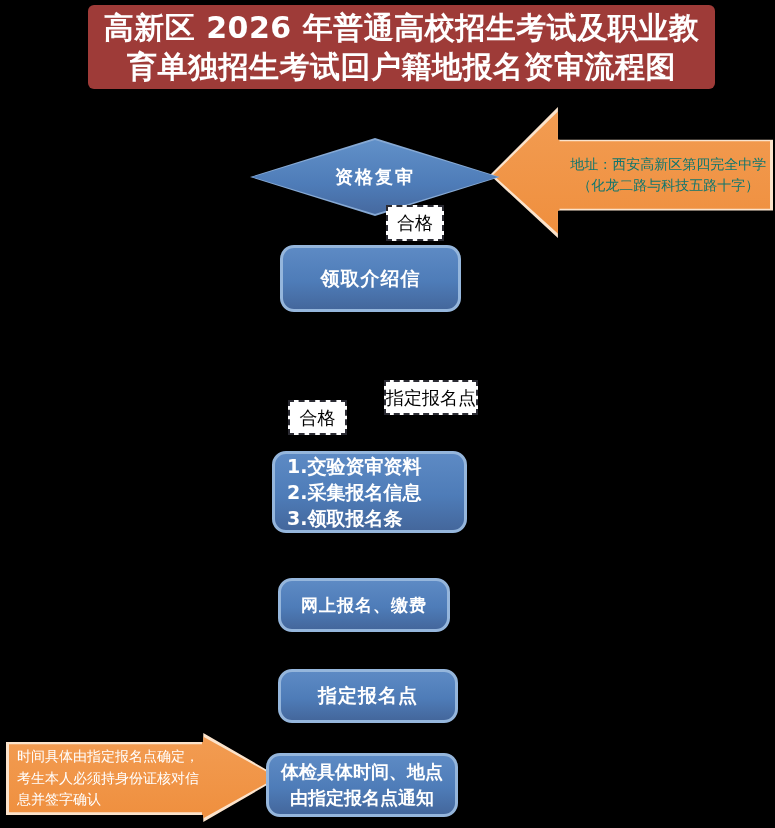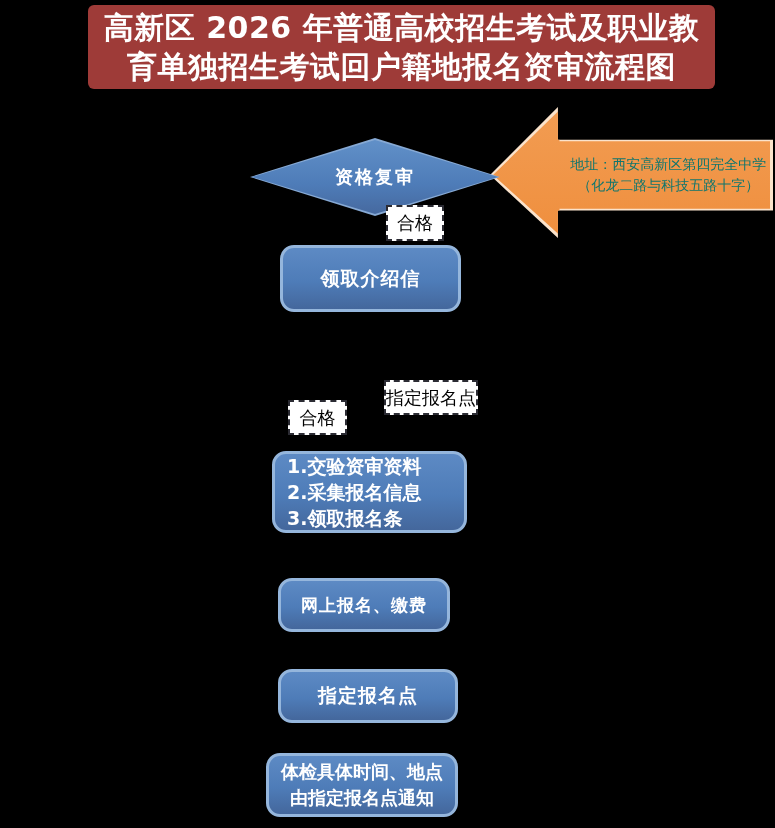--- a/index.html
+++ b/index.html
@@ -143,19 +143,25 @@
   </div>
 
   <div id="box-online" class="abs node">
     <span>网上报名、缴费</span>
   </div>
 
   <div id="box-onsite" class="abs node">
     <span>指定报名点</span>
   </div>
 
+  <div class="abs callout-outer-right">
+    <div class="callout-inner-right"></div>
+    <div class="callout-right-text multiline">时间具体由指定报名点确定，
+考生本人必须持身份证核对信
+息并签字确认</div>
+  </div>
 
   <div id="box-physical" class="abs node">
     <span class="multiline">体检具体时间、地点
 由指定报名点通知</span>
   </div>
 
 </div>
 
 </body></html>

